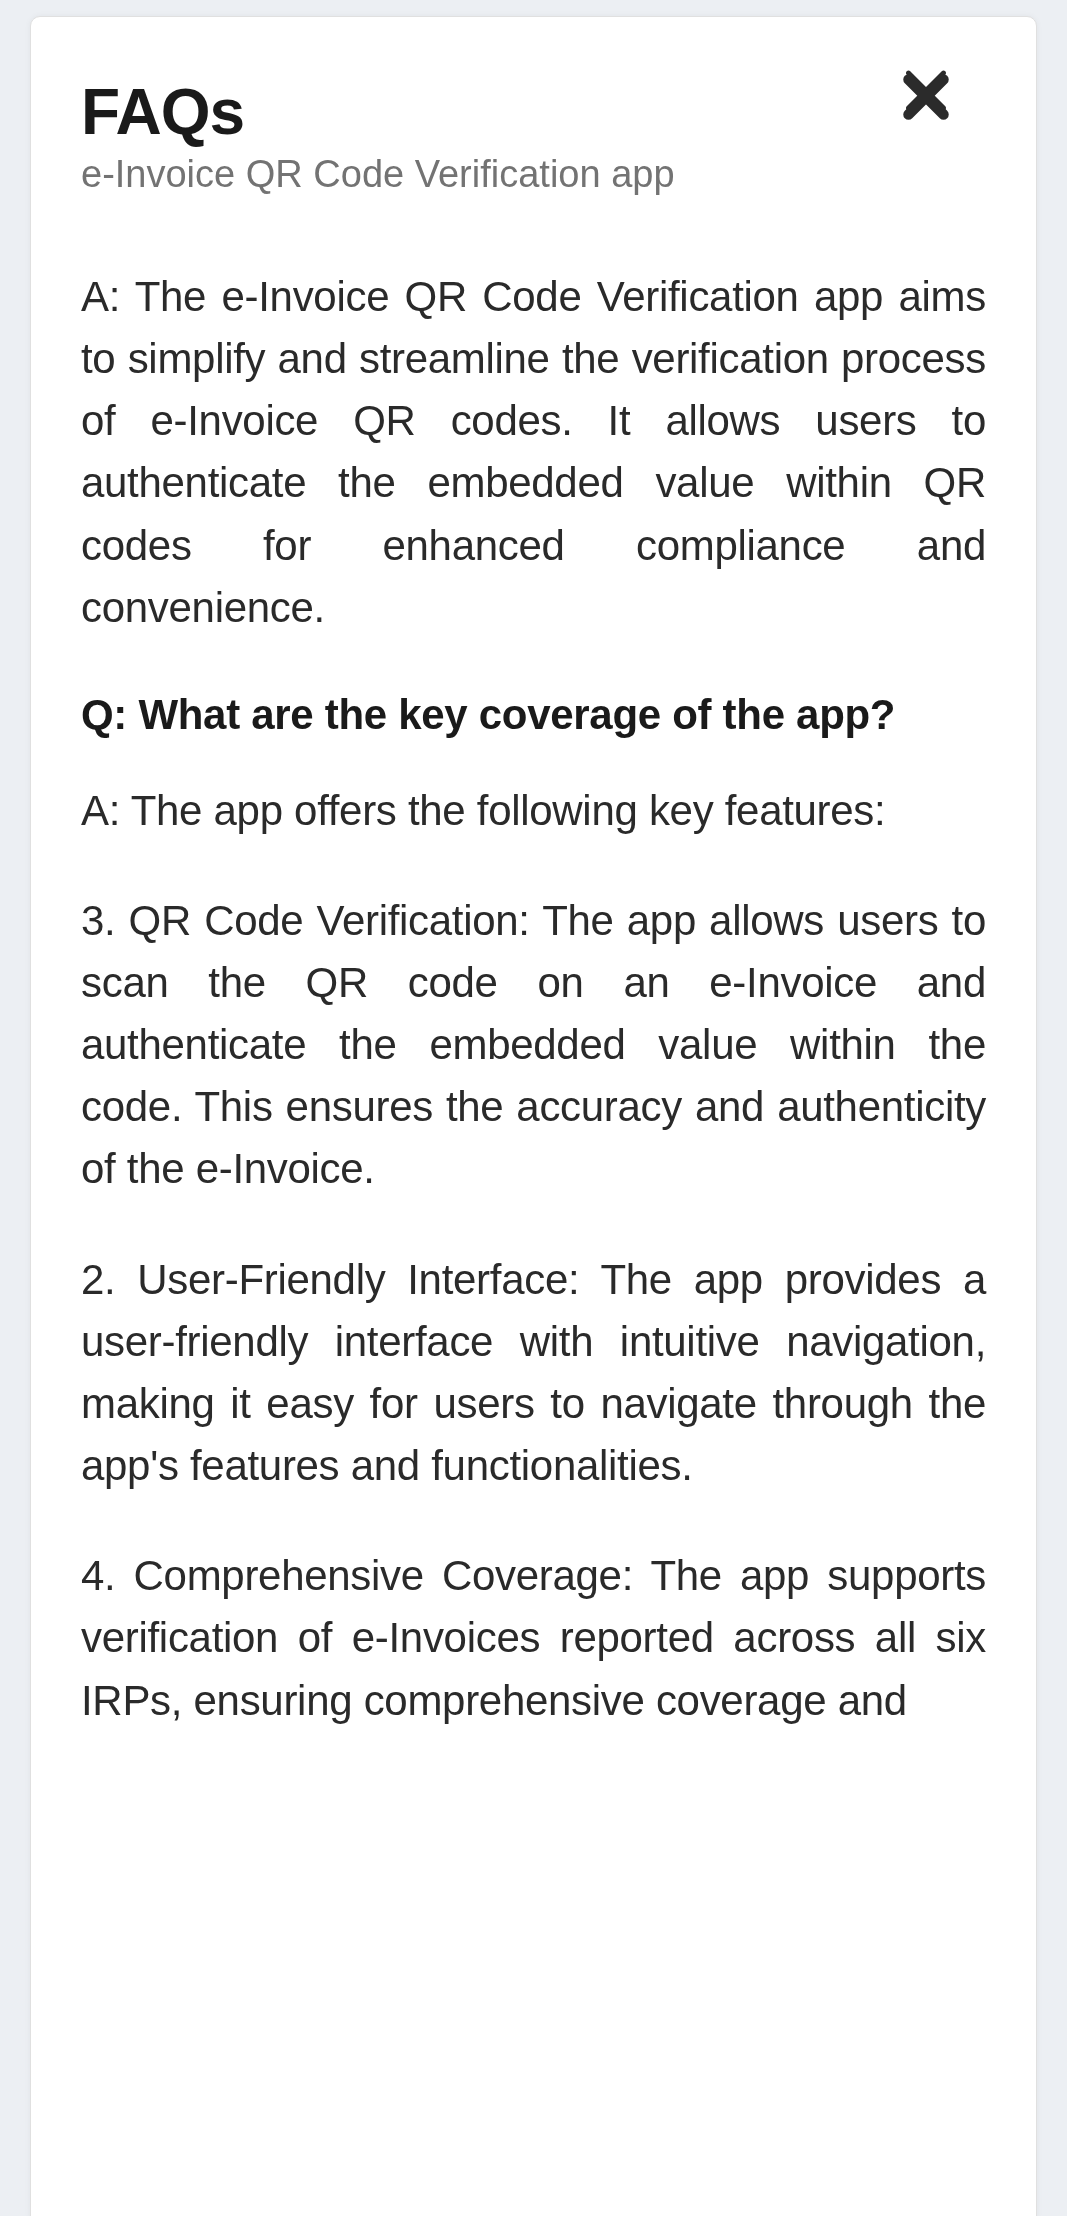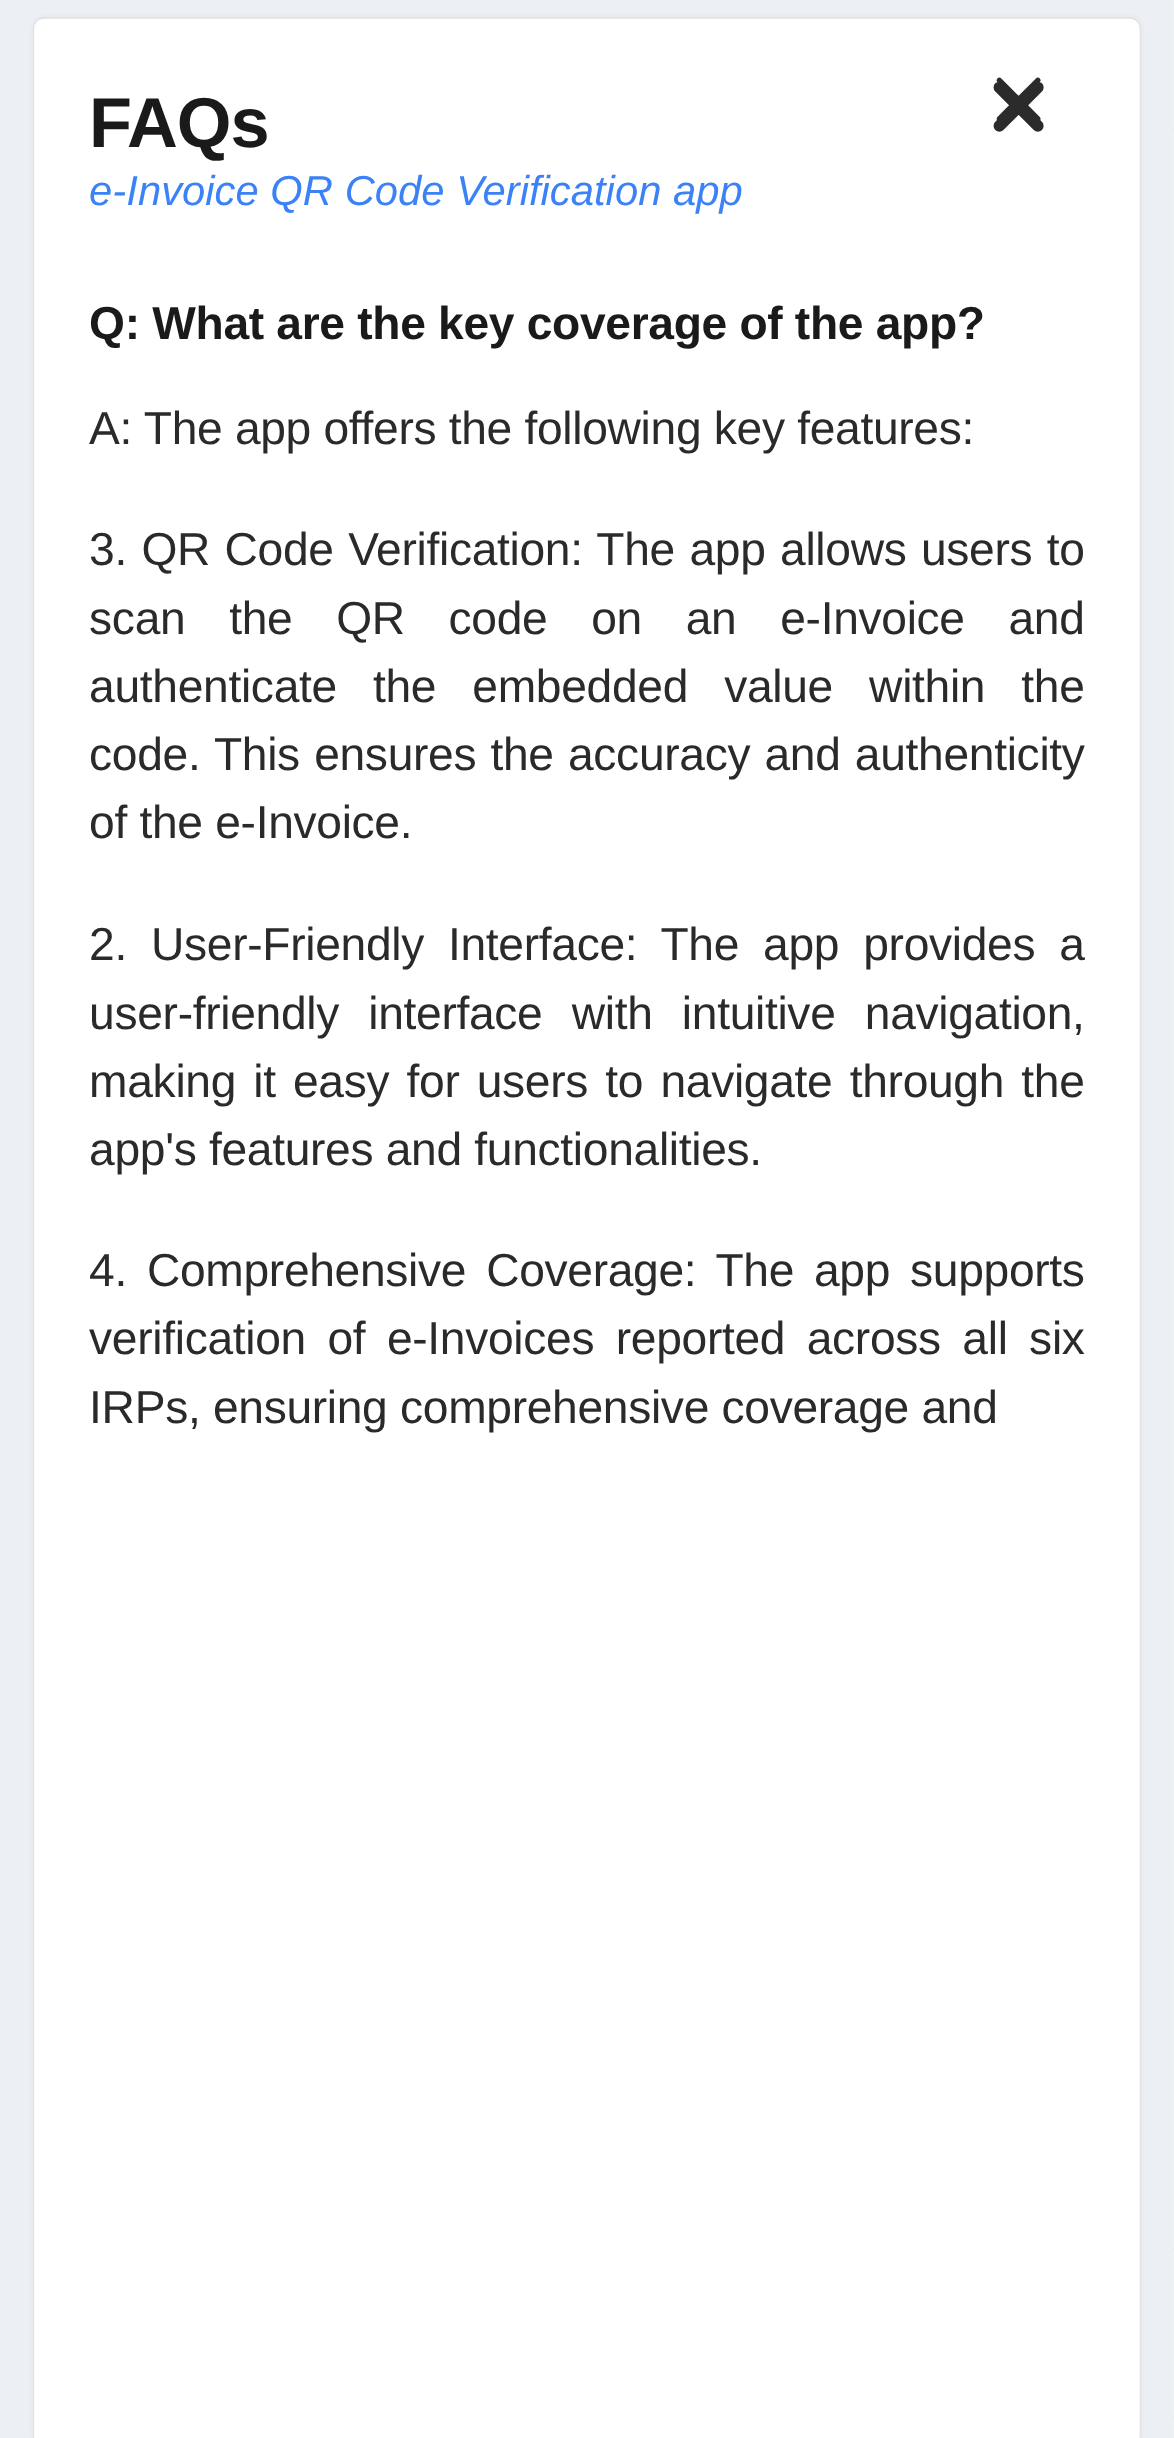--- a/index.html
+++ b/index.html
@@ -44,23 +44,22 @@
   .title {
     font-size: 64px;
     font-weight: 700;
     letter-spacing: -1px;
     margin: 0;
     color: #1a1a1a;
   }
   .subtitle {
     font-size: 38px;
     font-weight: 400;
-    color: #3b82f6;
+    color: #737373;
     margin: 4px 0 0 0;
-    font-style: italic;
   }
   .content {
     margin-top: 70px;
   }
   .q {
     font-size: 42px;
     font-weight: 700;
     color: #1a1a1a;
     text-align: justify;
     text-align-last: left;
@@ -102,20 +101,21 @@
       <path d="M5 5 L19 19 M19 5 L5 19" stroke="#2b2b2b" stroke-width="4.2" stroke-linecap="round" fill="none"></path>
     </svg>
   </div>
 
   <div class="header">
     <h1 class="title">FAQs</h1>
     <p class="subtitle">e-Invoice QR Code Verification app</p>
   </div>
 
   <div class="content">
+    <p class="a">A: The e-Invoice QR Code Verification app aims to simplify and streamline the verification process of e-Invoice QR codes. It allows users to authenticate the embedded value within QR codes for enhanced compliance and convenience.</p>
 
     <p class="q">Q: What are the key coverage of the app?</p>
     <p class="a">A: The app offers the following key features:</p>
     <p class="a">3. QR Code Verification: The app allows users to scan the QR code on an e-Invoice and authenticate the embedded value within the code. This ensures the accuracy and authenticity of the e-Invoice.</p>
     <p class="a">2. User-Friendly Interface: The app provides a user-friendly interface with intuitive navigation, making it easy for users to navigate through the app's features and functionalities.</p>
     <p class="a" style="margin-bottom:0;">4. Comprehensive Coverage: The app supports verification of e-Invoices reported across all six IRPs, ensuring comprehensive coverage and</p>
   </div>
 
 </div>
 

